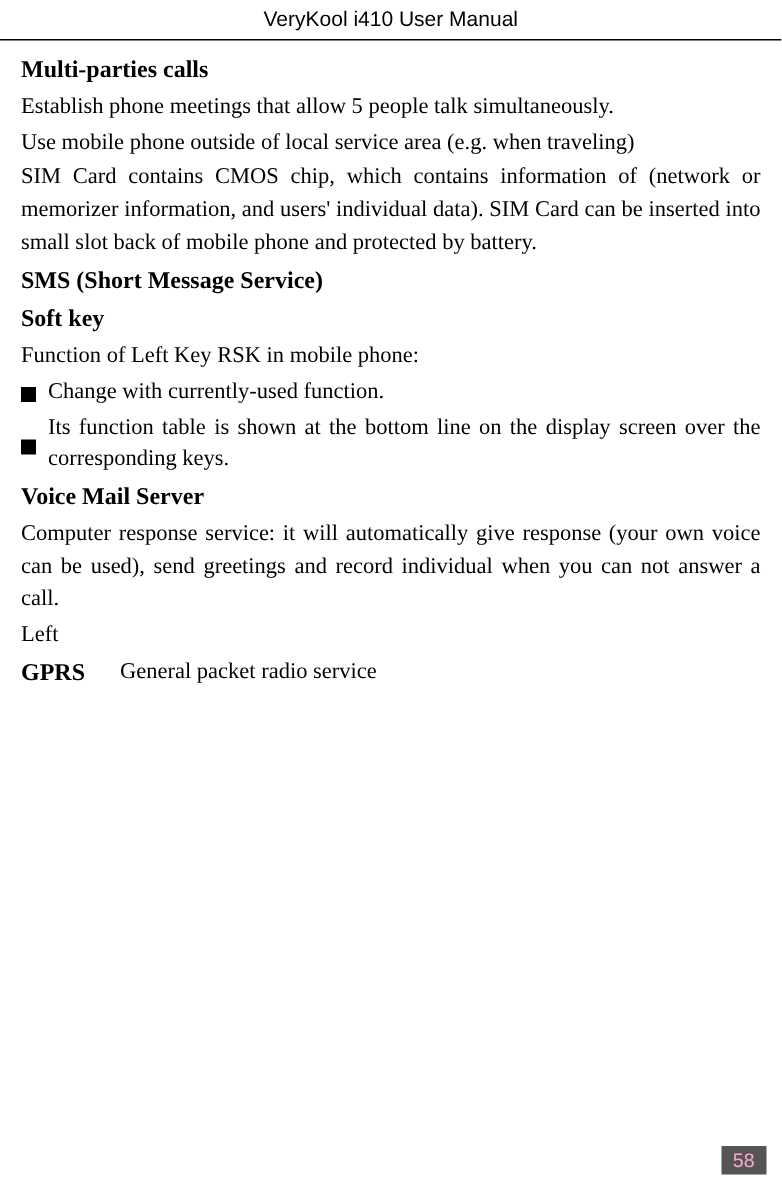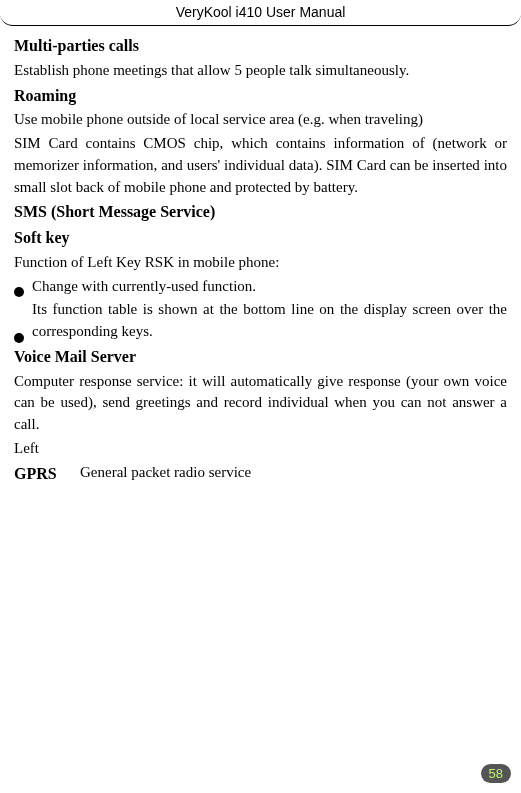--- a/index.html
+++ b/index.html
@@ -1,19 +1,18 @@
 <!DOCTYPE html>
 <html><head>
   <meta charset="utf-8">
   <style>
     * {
       margin: 0;
       padding: 0;
       box-sizing: border-box;
-      border-radius: 21px;
     }
 
     body {
       width: 521px;
       min-height: 793px;
       background: #ffffff;
       font-family: "Times New Roman", Times, serif;
       font-size: 15px;
       color: #000000;
       position: relative;
@@ -54,59 +53,59 @@
     }
 
     .bullet-list {
       margin: 2px 0 2px 0;
       padding-left: 0;
       list-style: none;
     }
 
     .bullet-list li {
       display: flex;
-      align-items: flex-end;
+      align-items: center;
       margin-bottom: 2px;
       text-align: justify;
     }
 
     .bullet-square {
       display: inline-block;
       width: 10px;
       height: 10px;
       background: #000;
       margin-right: 8px;
       margin-top: 3px;
       flex-shrink: 0;
     }
 
     .bullet-text {
       flex: 1;
     }
 
     .gprs-row {
       display: flex;
-      align-items: center;
+      align-items: flex-end;
       gap: 16px;
     }
 
     .gprs-label {
       font-weight: bold;
       min-width: 50px;
     }
 
     .page-number-container {
       position: absolute;
       bottom: 10px;
       right: 10px;
     }
 
     .page-number-box {
       background: #555;
-      color: #bef264;
+      color: #f9a8d4;
       font-size: 13px;
       font-family: Arial, sans-serif;
       padding: 2px 8px;
       display: inline-block;
     }
   </style>
 </head>
 <body>
 
 <div class="page-container">
@@ -116,23 +115,20 @@
   </div>
 
   <div class="content">
 
 
     <p>
       <span class="bold-heading">Multi-parties calls</span>
     </p>
     <p>Establish phone meetings that allow 5 people talk simultaneously.</p>
 
-    <p>
-      <span class="bold-heading">Roaming</span>
-    </p>
     <p>Use mobile phone outside of local service area (e.g. when traveling)</p>
 
     <p>SIM Card contains CMOS chip, which contains information of (network or memorizer information, and users' individual data). SIM Card can be inserted into small slot back of mobile phone and protected by battery.</p>
 
     <p>
       <span class="bold-heading">SMS (Short Message Service)</span>
     </p>
 
     <p>
       <span class="bold-heading">Soft key</span>

